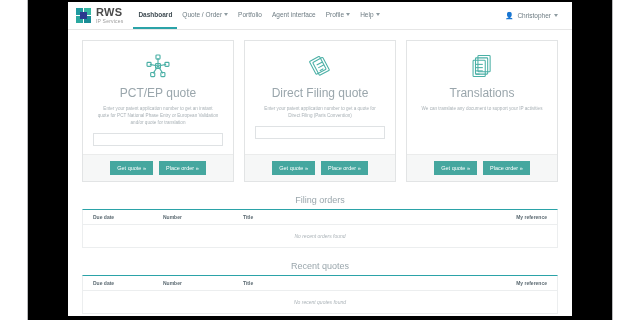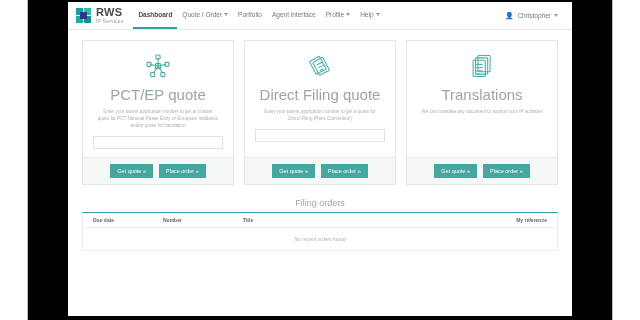--- a/index.html
+++ b/index.html
@@ -115,21 +115,21 @@
     display: flex; flex-direction: column;
     min-height: 124px;
   }
   .card-body {
     padding: 10px 10px 8px 10px;
     flex: 1;
     display: flex; flex-direction: column; align-items: center;
   }
   .card-icon { height: 30px; display: flex; align-items: center; justify-content: center; }
   .card-title {
-    font-size: 15px; color: #9aa6ac; margin-top: 5px; font-weight: normal;
+    font-size: 12px; color: #9aa6ac; margin-top: 5px; font-weight: normal;
   }
   .card-desc {
     font-size: 4.6px; color: #a9b1b6; text-align: center;
     line-height: 1.55; margin-top: 5px; padding: 0 4px;
   }
   .card-input {
     width: 100%; height: 13px; margin-top: 7px;
     border: 1px solid #dfe2e4; background: #fff;
     font-size: 6px; color: #555; padding: 0 4px; outline: none;
   }
@@ -321,16 +321,28 @@
           <div class="thead">
             <div class="th c-due">Due date</div>
             <div class="th c-num">Number</div>
             <div class="th c-title">Title</div>
             <div class="th c-ref">My reference</div>
           </div>
           <div class="tempty">No recent orders found</div>
         </div>
       </div>
 
+      <div class="section">
+        <div class="section-title">Recent quotes</div>
+        <div class="table">
+          <div class="thead">
+            <div class="th c-due">Due date</div>
+            <div class="th c-num">Number</div>
+            <div class="th c-title">Title</div>
+            <div class="th c-ref">My reference</div>
+          </div>
+          <div class="tempty">No recent quotes found</div>
+        </div>
+      </div>
 
     </div>
   </div>
 </div>
 
 </body></html>

